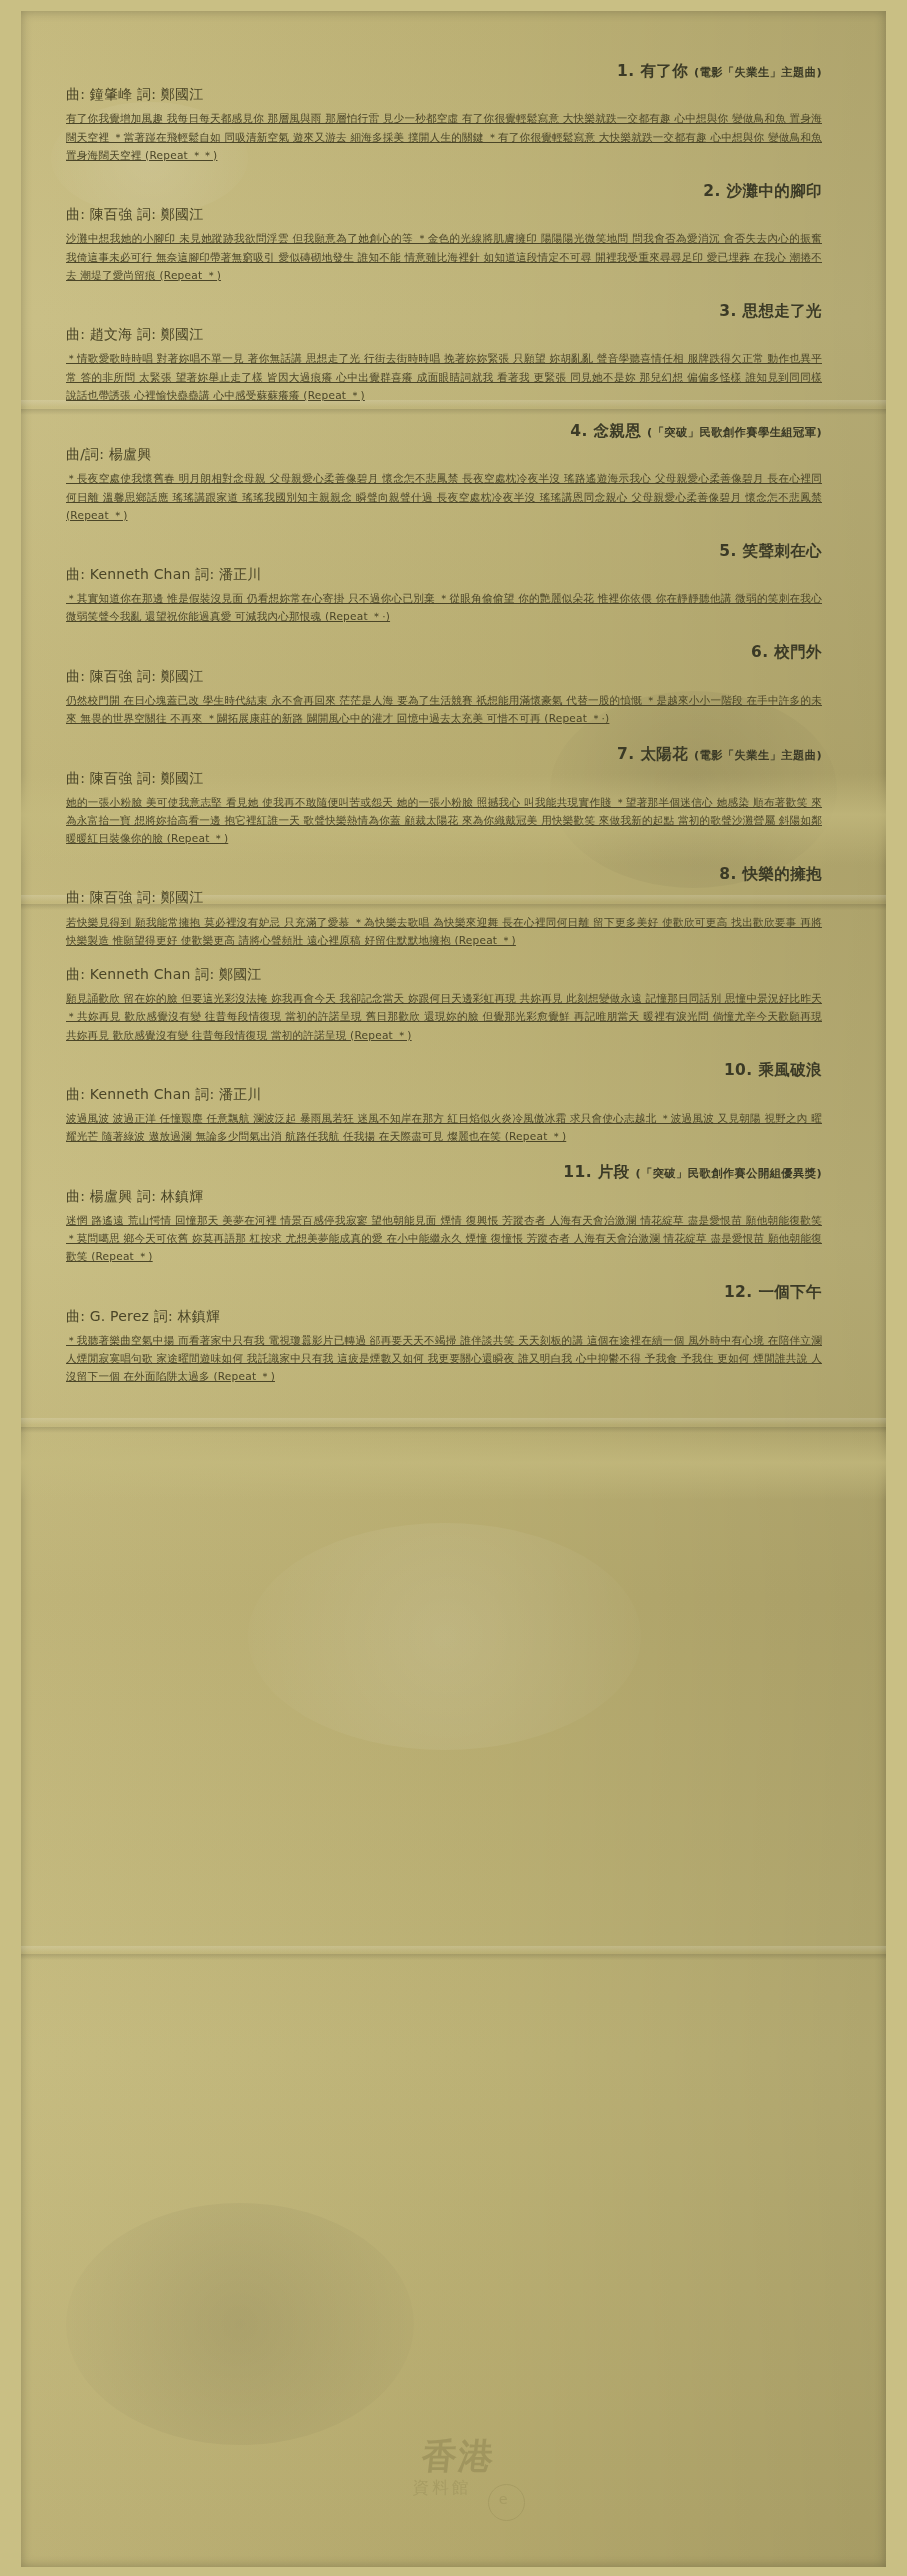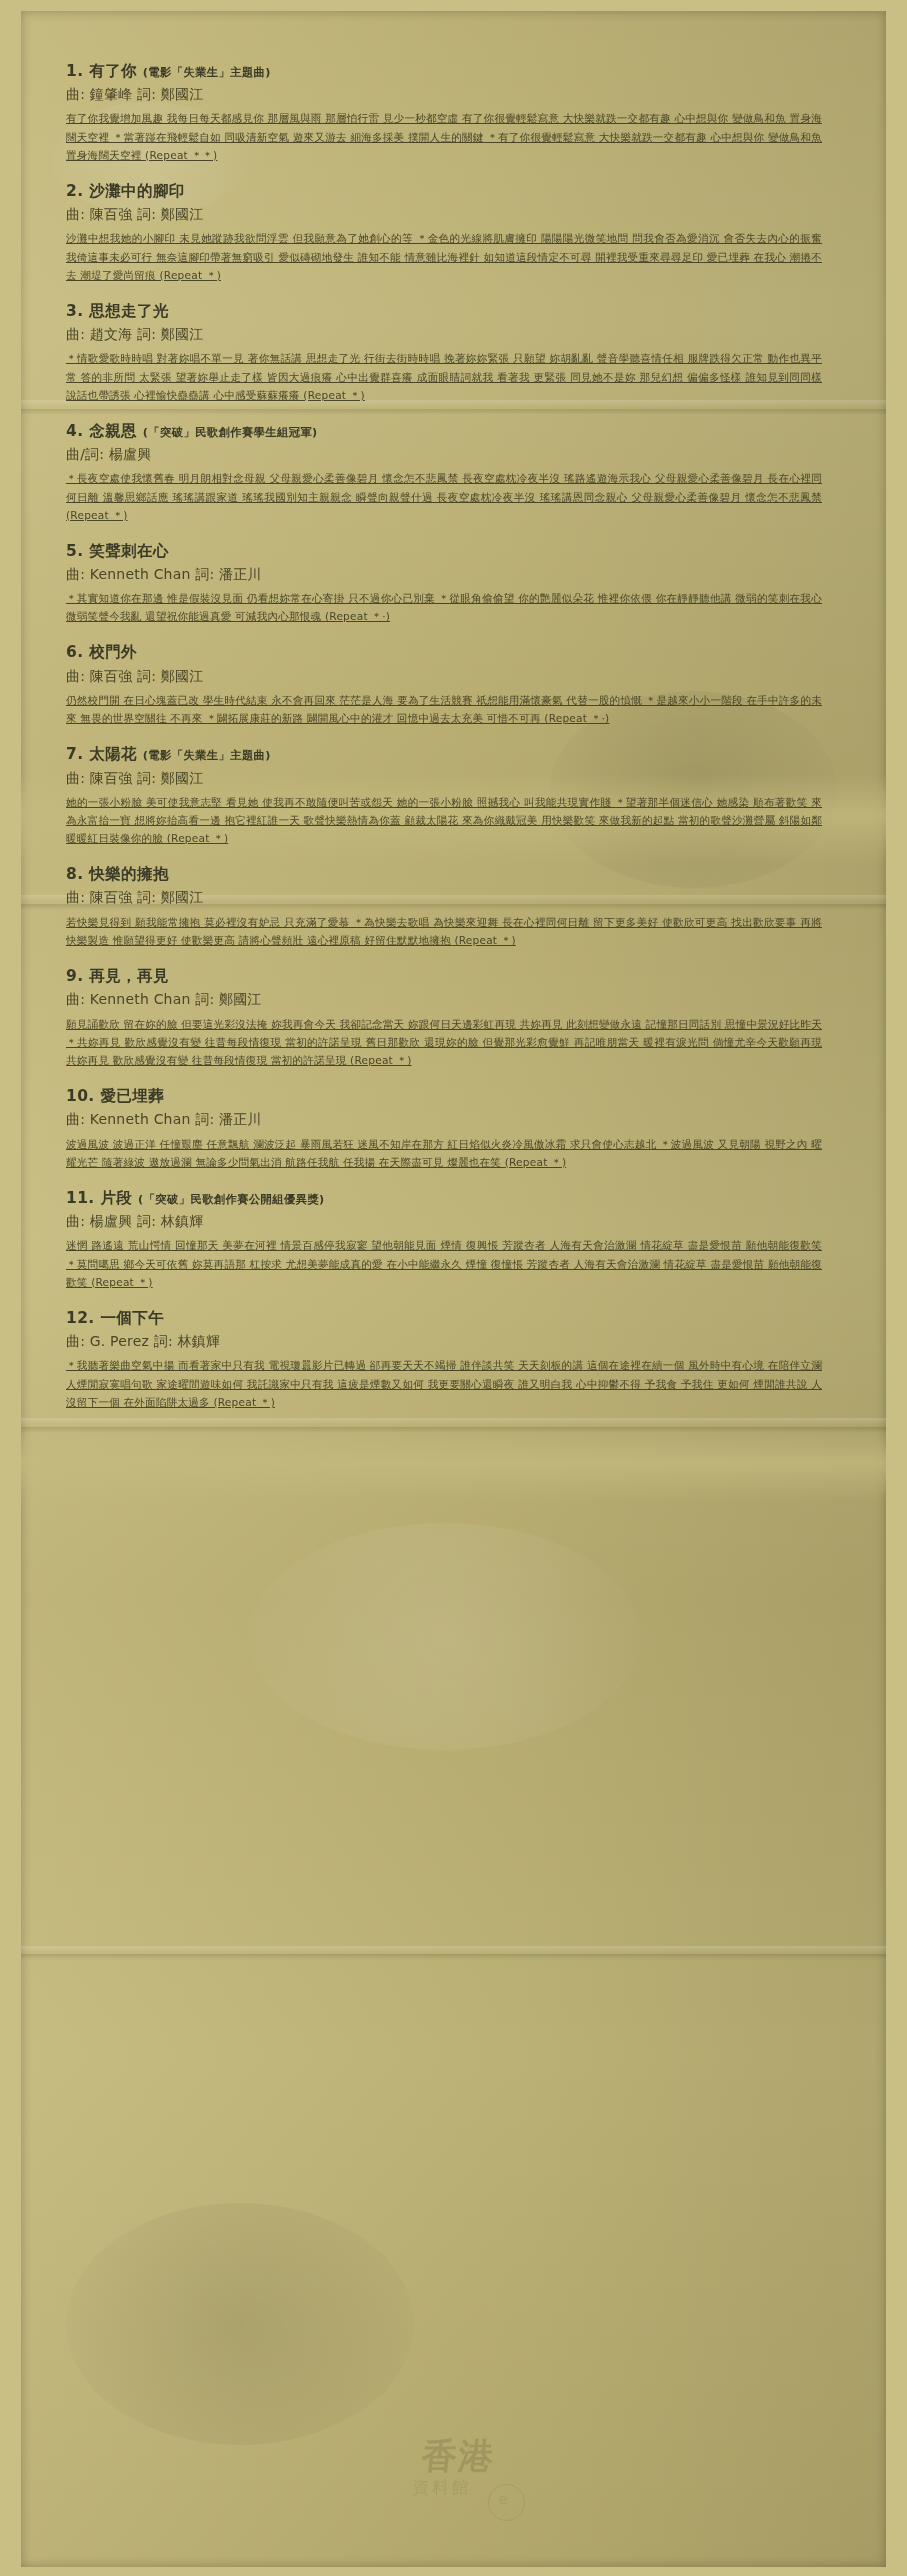--- a/index.html
+++ b/index.html
@@ -62,20 +62,21 @@
   .song {
     margin-bottom: 16.6px;
   }
   .song-title {
     font-size: 15.5px;
     font-weight: bold;
     color: #3b3a26;
     letter-spacing: 0.4px;
     line-height: 1.3;
     margin-bottom: 5.3px;
+    text-align: right;
   }
   .song-title .suffix {
     font-size: 11.3px;
     font-weight: bold;
   }
   .credits {
     font-size: 14px;
     color: #4a4527;
     margin-bottom: 5.3px;
     letter-spacing: 0.2px;
@@ -240,33 +241,28 @@
       <div class="song-title">
         <span>8.</span>
         <span>快樂的擁抱</span>
         <span class="suffix"></span>
       </div>
       <div class="credits">曲: 陳百強  詞: 鄭國江</div>
       <div class="lyrics">若快樂見得到 願我能常擁抱 莫必裡沒有妒忌 只充滿了愛慕 ＊為快樂去歌唱 為快樂來迎舞 長在心裡同何日離 留下更多美好 使歡欣可更高 找出歡欣要事 再將快樂製造 惟願望得更好 使歡樂更高 請將心聲頻壯 遠心裡原稿 好留住默默地擁抱 (Repeat ＊)</div>
     </div>
 
     <div class="song">
-      <div class="song-title">
-        <span>9.</span>
-        <span>再見，再見</span>
-        <span class="suffix"></span>
-      </div>
       <div class="credits">曲: Kenneth Chan  詞: 鄭國江</div>
       <div class="lyrics">願見誦歡欣 留在妳的臉 但要這光彩沒法掩 妳我再會今天 我卻記念當天 妳跟何日天邊彩虹再現 共妳再見 此刻想變做永遠 記憧那日同話別 思憧中景況好比昨天 ＊共妳再見 歡欣感覺沒有變 往昔每段情復現 當初的許諾呈現 舊日那歡欣 還現妳的臉 但覺那光彩愈覺鮮 再記唯朋當天 暖裡有淚光問 倘憧尤辛今天歡願再現 共妳再見 歡欣感覺沒有變 往昔每段情復現 當初的許諾呈現 (Repeat ＊)</div>
     </div>
 
     <div class="song">
       <div class="song-title">
         <span>10.</span>
-        <span>愛已埋葬</span>
+        <span>乘風破浪</span>
         <span class="suffix"></span>
       </div>
       <div class="credits">曲: Kenneth Chan  詞: 潘正川</div>
       <div class="lyrics">波過風波 波過正洋 任憧艱塵 任意飄航 瀾波泛起 暴雨風若狂 迷風不知岸在那方 紅日焰似火炎冷風傲冰霜 求只會使心志越北 ＊波過風波 又見朝陽 視野之內 曜耀光芒 隨著綠波 遨放過瀾 無論多少問氣出消 航路任我航 任我揚 在天際盡可見 燦麗也在笑 (Repeat ＊)</div>
     </div>
 
     <div class="song">
       <div class="song-title">
         <span>11.</span>
         <span>片段</span>

